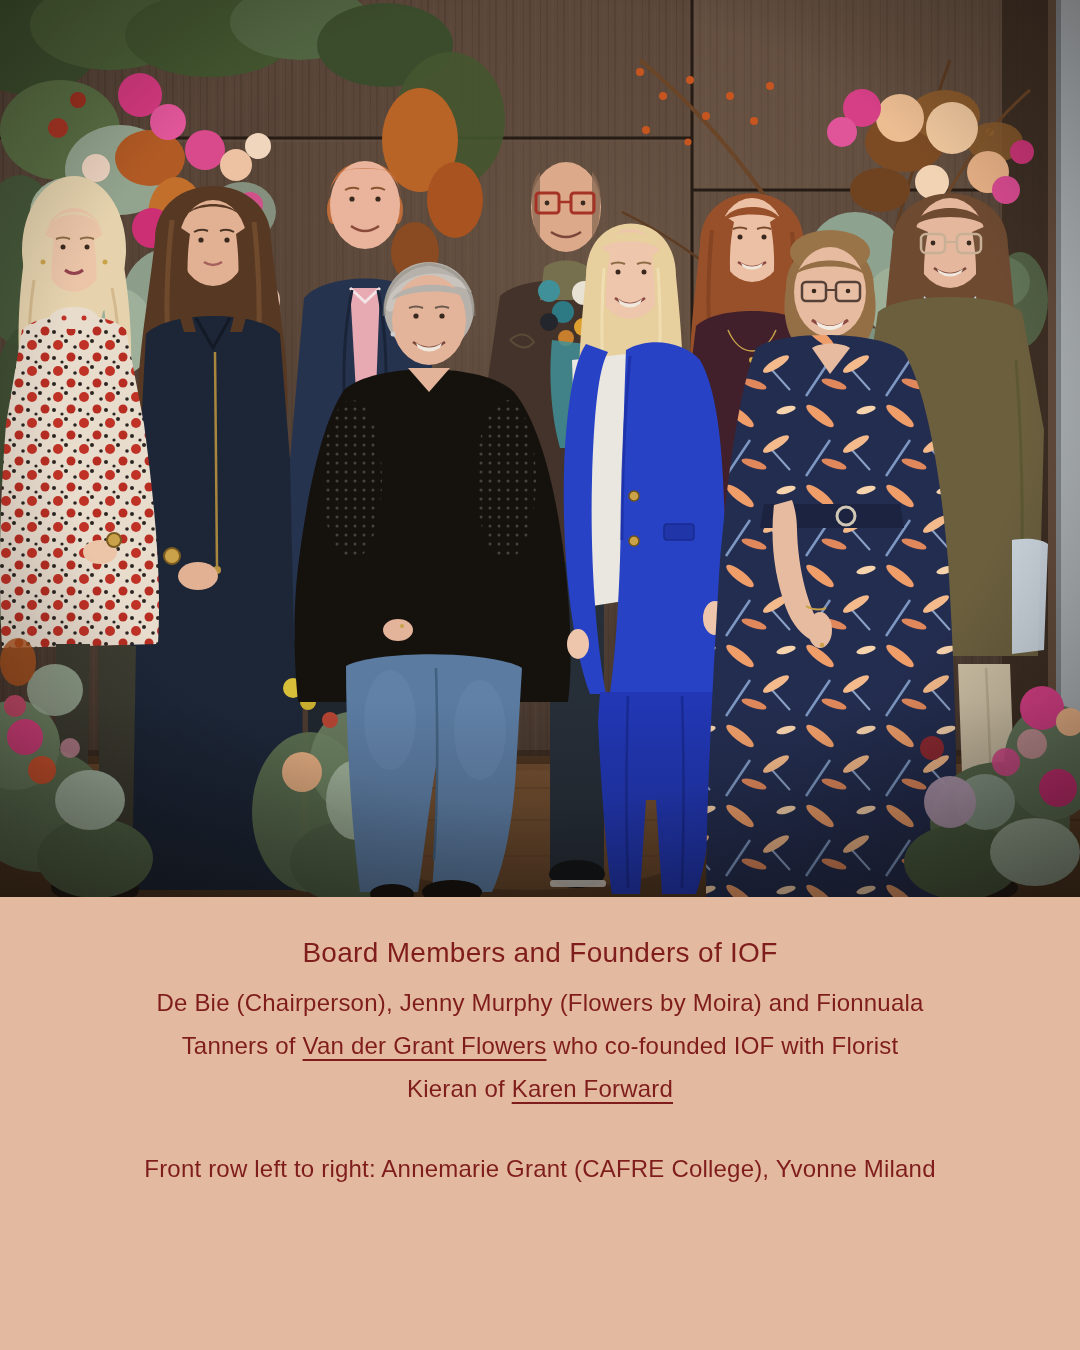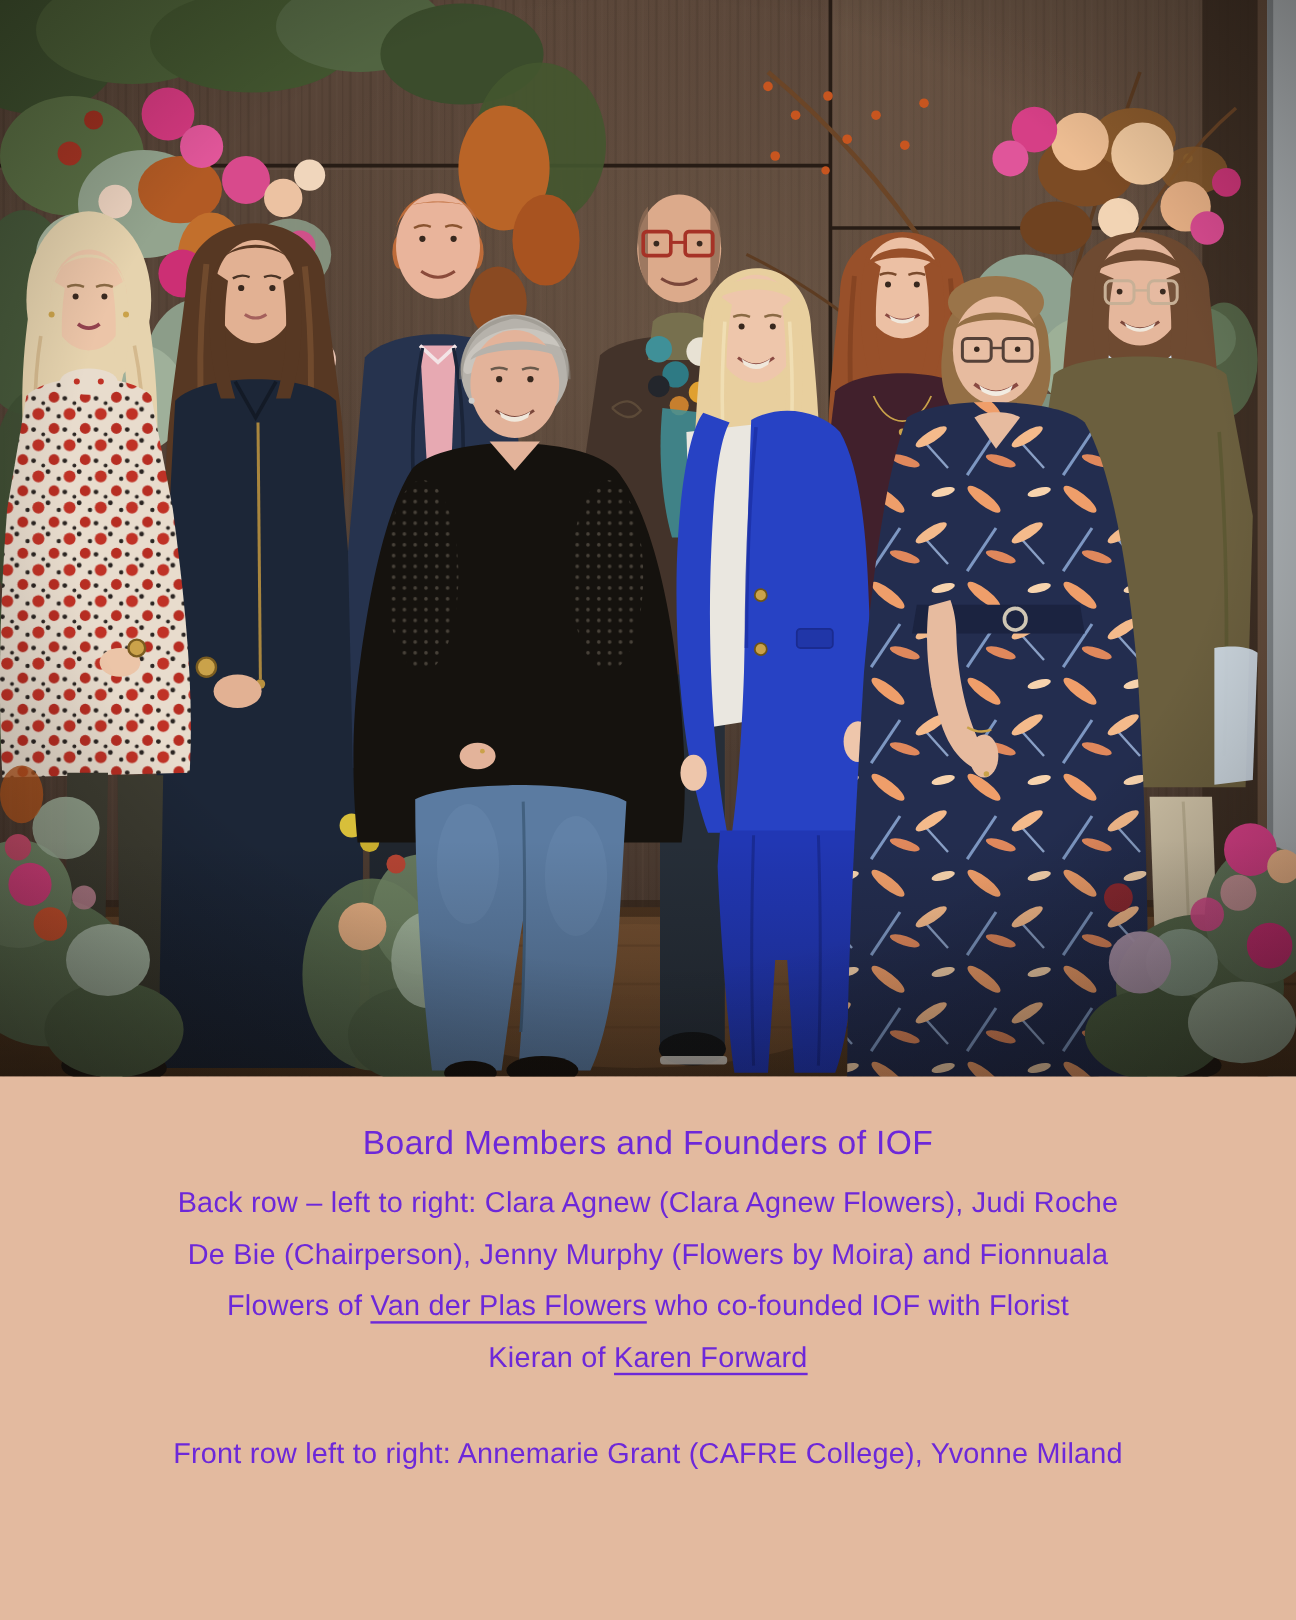--- a/index.html
+++ b/index.html
@@ -1,20 +1,20 @@
 <!DOCTYPE html>
 <html><head>
 <meta charset="utf-8">
 <style>
   html,body{margin:0;padding:0;background:#e3ba9f;}
   .post{position:relative;width:1080px;height:1350px;background:#e3ba9f;overflow:hidden;}
   .photo{margin:0;width:1080px;height:897px;display:block;}
   .photo svg{display:block;}
   .caption{width:1080px;box-sizing:border-box;padding:40px 70px 0;text-align:center;
-           font-family:"Liberation Sans", sans-serif;color:#6d28d9;}
+           font-family:"Liberation Sans", sans-serif;color:#7f1d1d;}
   .cap-title{font-size:28px;font-weight:400;line-height:32px;margin:0 0 12px;letter-spacing:.3px;}
   .cap-para{font-size:24px;font-weight:400;letter-spacing:.2px;}
   .cap-line{line-height:43px;white-space:nowrap;}
   .para2{margin-top:37px;}
   .u{text-decoration:underline;text-decoration-thickness:2px;text-underline-offset:5px;}
 </style>
 </head>
 <body>
 
 <main class="post">
@@ -457,23 +457,22 @@
   </g>
 
   <rect x="0" y="700" width="1080" height="197" fill="url(#bottomShade)"></rect>
   <rect width="1080" height="897" fill="url(#vin)"></rect>
 </svg>
 </figure>
 
 <section class="caption">
   <h1 class="cap-title">Board Members and Founders of IOF</h1>
   <div class="cap-para" id="para1">
-        <div class="cap-line"><span>Back row – left to right: Clara Agnew (Clara Agnew Flowers), Judi Roche</span></div>
         <div class="cap-line"><span>De Bie (Chairperson), Jenny Murphy (Flowers by Moira) and Fionnuala</span></div>
-        <div class="cap-line"><span>Flowers of </span><span class="u">Van der Plas Flowers</span><span> who co-founded IOF with Florist</span></div>
+        <div class="cap-line"><span>Tanners of </span><span class="u">Van der Grant Flowers</span><span> who co-founded IOF with Florist</span></div>
         <div class="cap-line"><span>Kieran of </span><span class="u">Karen Forward</span></div>
       </div>
   <div class="cap-para para2" id="para2">
         <div class="cap-line"><span>Front row left to right: Annemarie Grant (CAFRE College), Yvonne Miland</span></div>
       </div>
 </section>
 
 </main>
 
 </body></html>

